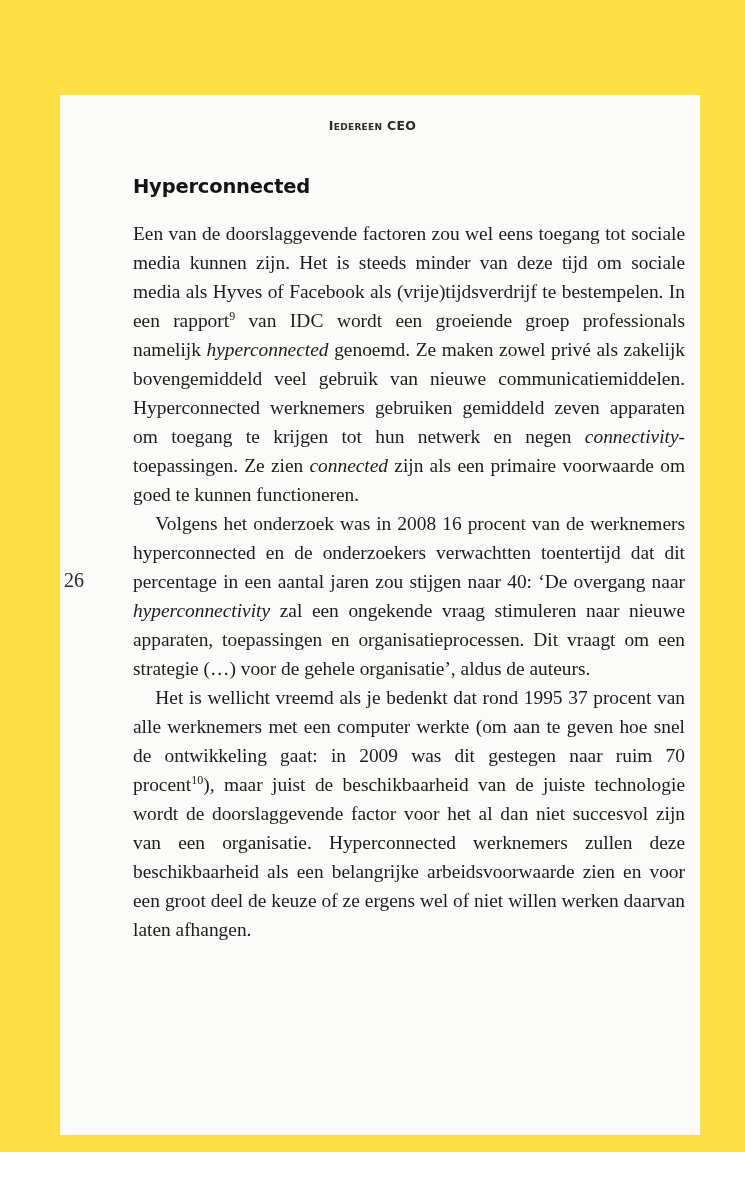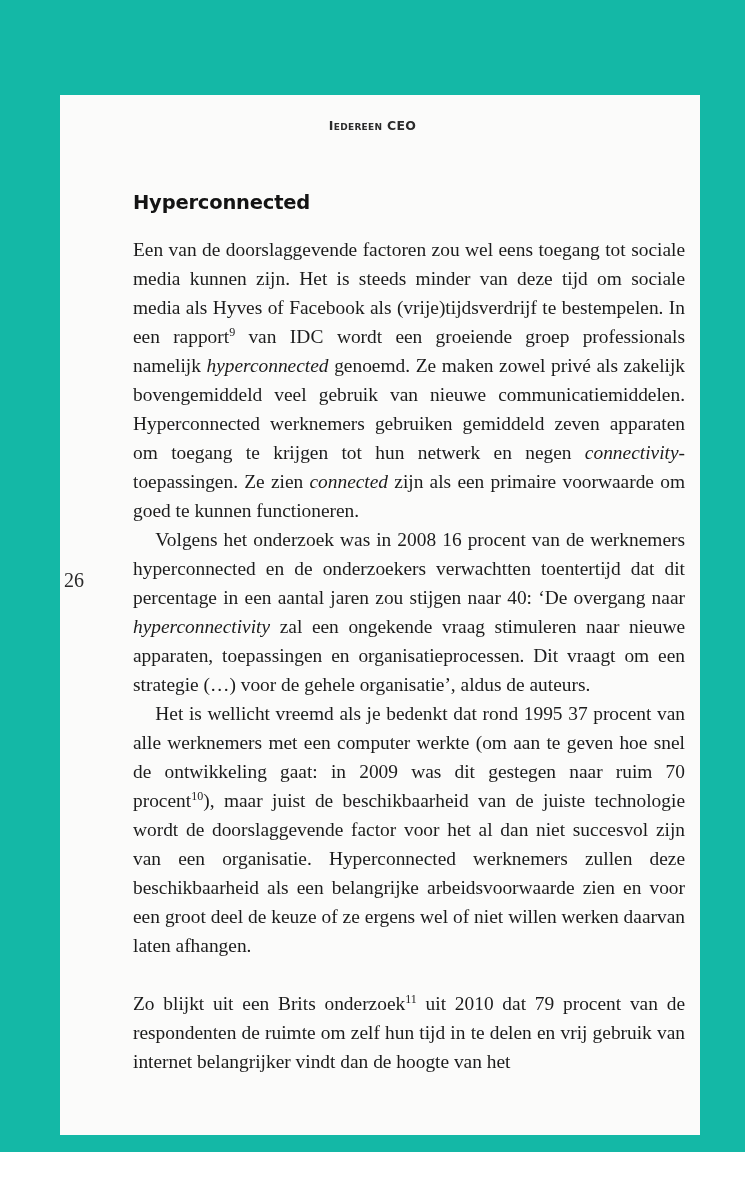--- a/index.html
+++ b/index.html
@@ -4,21 +4,21 @@
 <style>
   html, body {
     margin: 0;
     padding: 0;
     background: #ffffff;
   }
   .page {
     position: relative;
     width: 745px;
     height: 1152px;
-    background: #14b8a6;
+    background: #fde047;
     overflow: hidden;
     font-family: "Liberation Serif", "DejaVu Serif", serif;
     color: #1a1a1a;
   }
 
   
   .scan-tint {
     position: absolute;
     left: 60px;
     top: 95px;
@@ -49,21 +49,21 @@
     width: 40px;
     text-align: left;
     font-family: "Liberation Serif", "DejaVu Serif", serif;
     font-size: 20px;
     color: #2a2a2a;
   }
 
   .textblock {
     position: absolute;
     left: 133px;
-    top: 192px;
+    top: 176px;
     width: 552px;
   }
 
   h2.section-title {
     margin: 0 0 22px 0;
     font-family: "DejaVu Sans", "Liberation Sans", sans-serif;
     font-size: 19.5px;
     font-weight: bold;
     letter-spacing: -0.2px;
     color: #141414;
@@ -107,17 +107,16 @@
   <div class="running-head">Iedereen CEO</div>
 
   <div class="folio">26</div>
 
   <div class="textblock">
     <h2 class="section-title">Hyperconnected</h2>
     <div id="paragraph-container">
         <p class="body"><span>Een van de doorslaggevende factoren zou wel eens toegang tot sociale media kunnen zijn. Het is steeds minder van deze tijd om sociale media als Hyves of Facebook als (vrije)tijdsverdrijf te bestempelen. In een rapport</span><sup>9</sup><span> van </span><span class="sc">IDC</span><span> wordt een groeiende groep professionals namelijk </span><em class="it">hyperconnected</em><span> genoemd. Ze maken zowel privé als zakelijk bovengemiddeld veel gebruik van nieuwe communicatiemiddelen. Hyperconnected werknemers gebruiken gemiddeld zeven apparaten om toegang te krijgen tot hun netwerk en negen </span><em class="it">connectivity</em><span>-toepassingen. Ze zien </span><em class="it">connected</em><span> zijn als een primaire voorwaarde om goed te kunnen functioneren.</span></p>
         <p class="body indent"><span>Volgens het onderzoek was in 2008 16 procent van de werknemers hyperconnected en de onderzoekers verwachtten toentertijd dat dit percentage in een aantal jaren zou stijgen naar 40: ‘De overgang naar </span><em class="it">hyperconnectivity</em><span> zal een ongekende vraag stimuleren naar nieuwe apparaten, toepassingen en organisatieprocessen. Dit vraagt om een strategie (…) voor de gehele organisatie’, aldus de auteurs.</span></p>
         <p class="body indent"><span>Het is wellicht vreemd als je bedenkt dat rond 1995 37 procent van alle werknemers met een computer werkte (om aan te geven hoe snel de ontwikkeling gaat: in 2009 was dit gestegen naar ruim 70 procent</span><sup>10</sup><span>), maar juist de beschikbaarheid van de juiste technologie wordt de doorslaggevende factor voor het al dan niet succesvol zijn van een organisatie. Hyperconnected werknemers zullen deze beschikbaarheid als een belangrijke arbeidsvoorwaarde zien en voor een groot deel de keuze of ze ergens wel of niet willen werken daarvan laten afhangen.</span></p>
-        <p class="body spaced"><span>Zo blijkt uit een Brits onderzoek</span><sup>11</sup><span> uit 2010 dat 79 procent van de respondenten de ruimte om zelf hun tijd in te delen en vrij gebruik van internet belangrijker vindt dan de hoogte van het</span></p>
       </div>
   </div>
 
 </div>
 
 </body></html>

